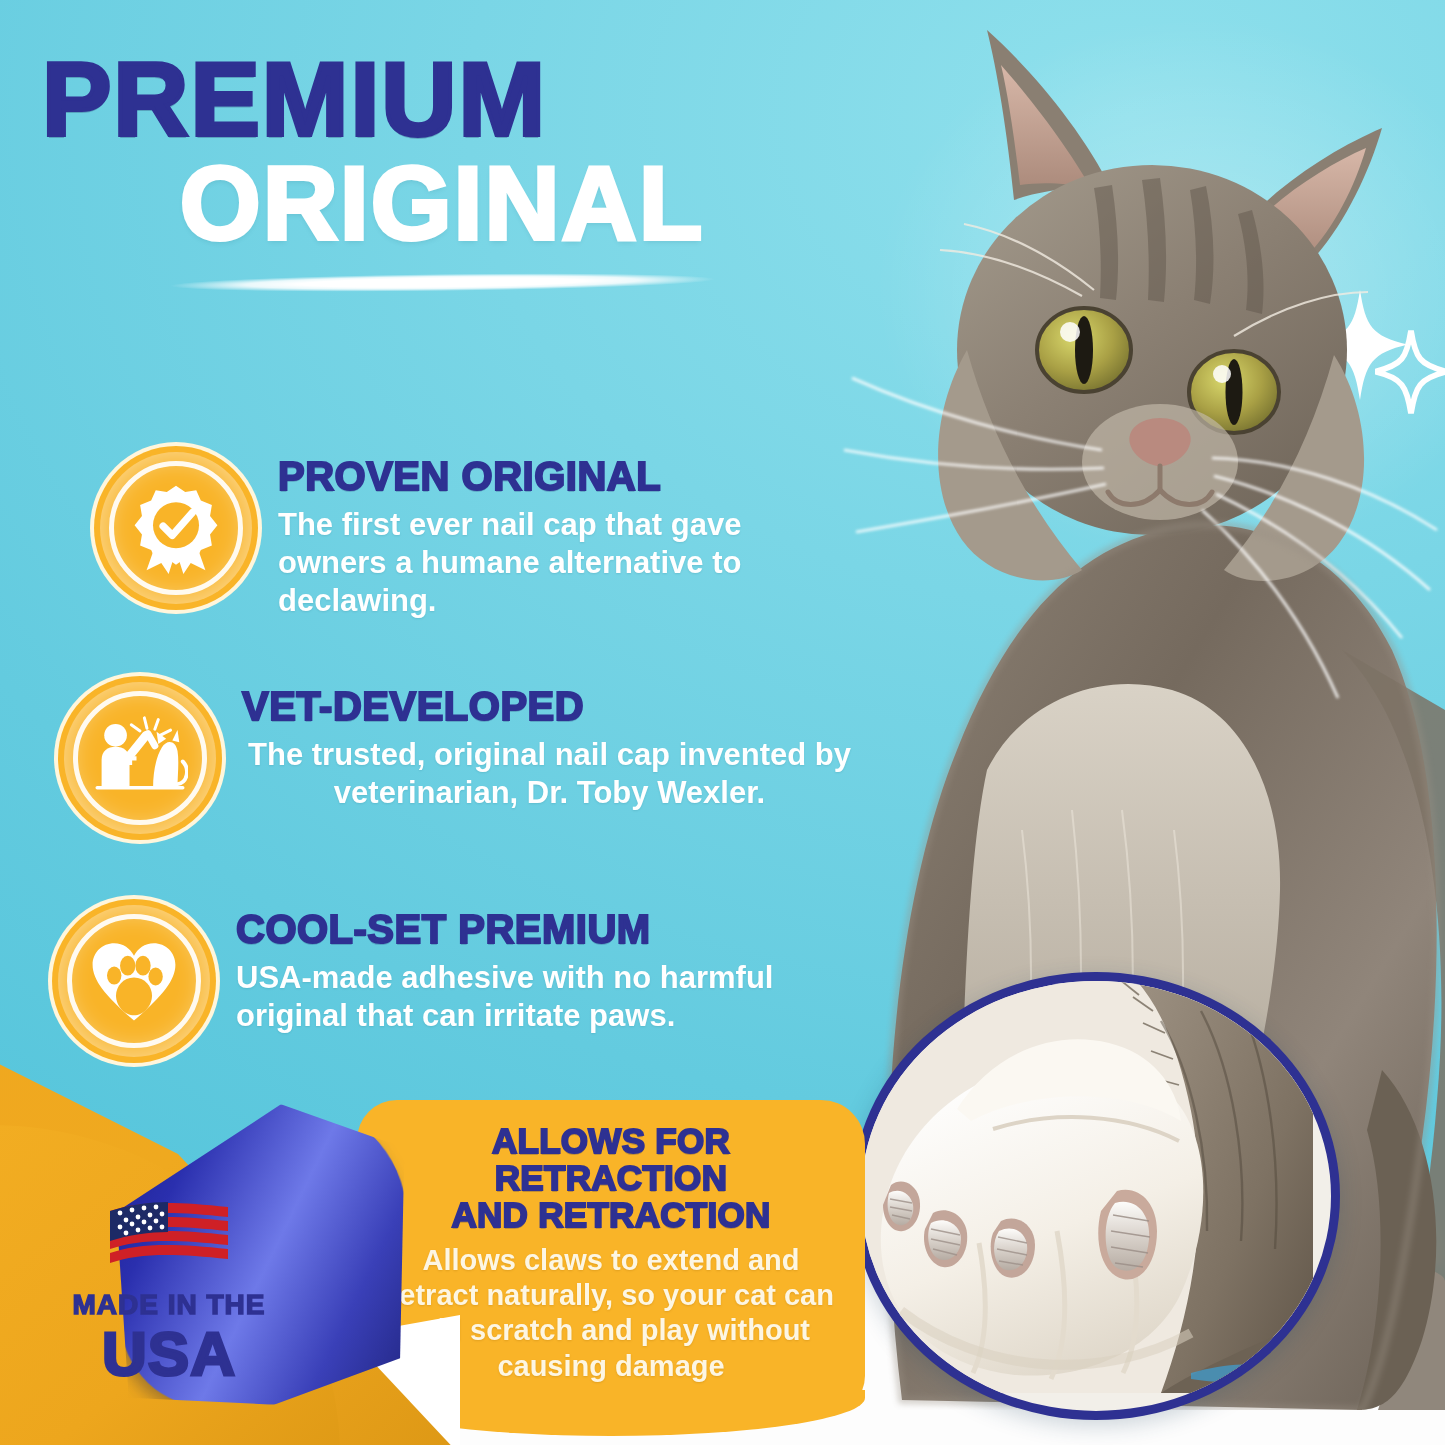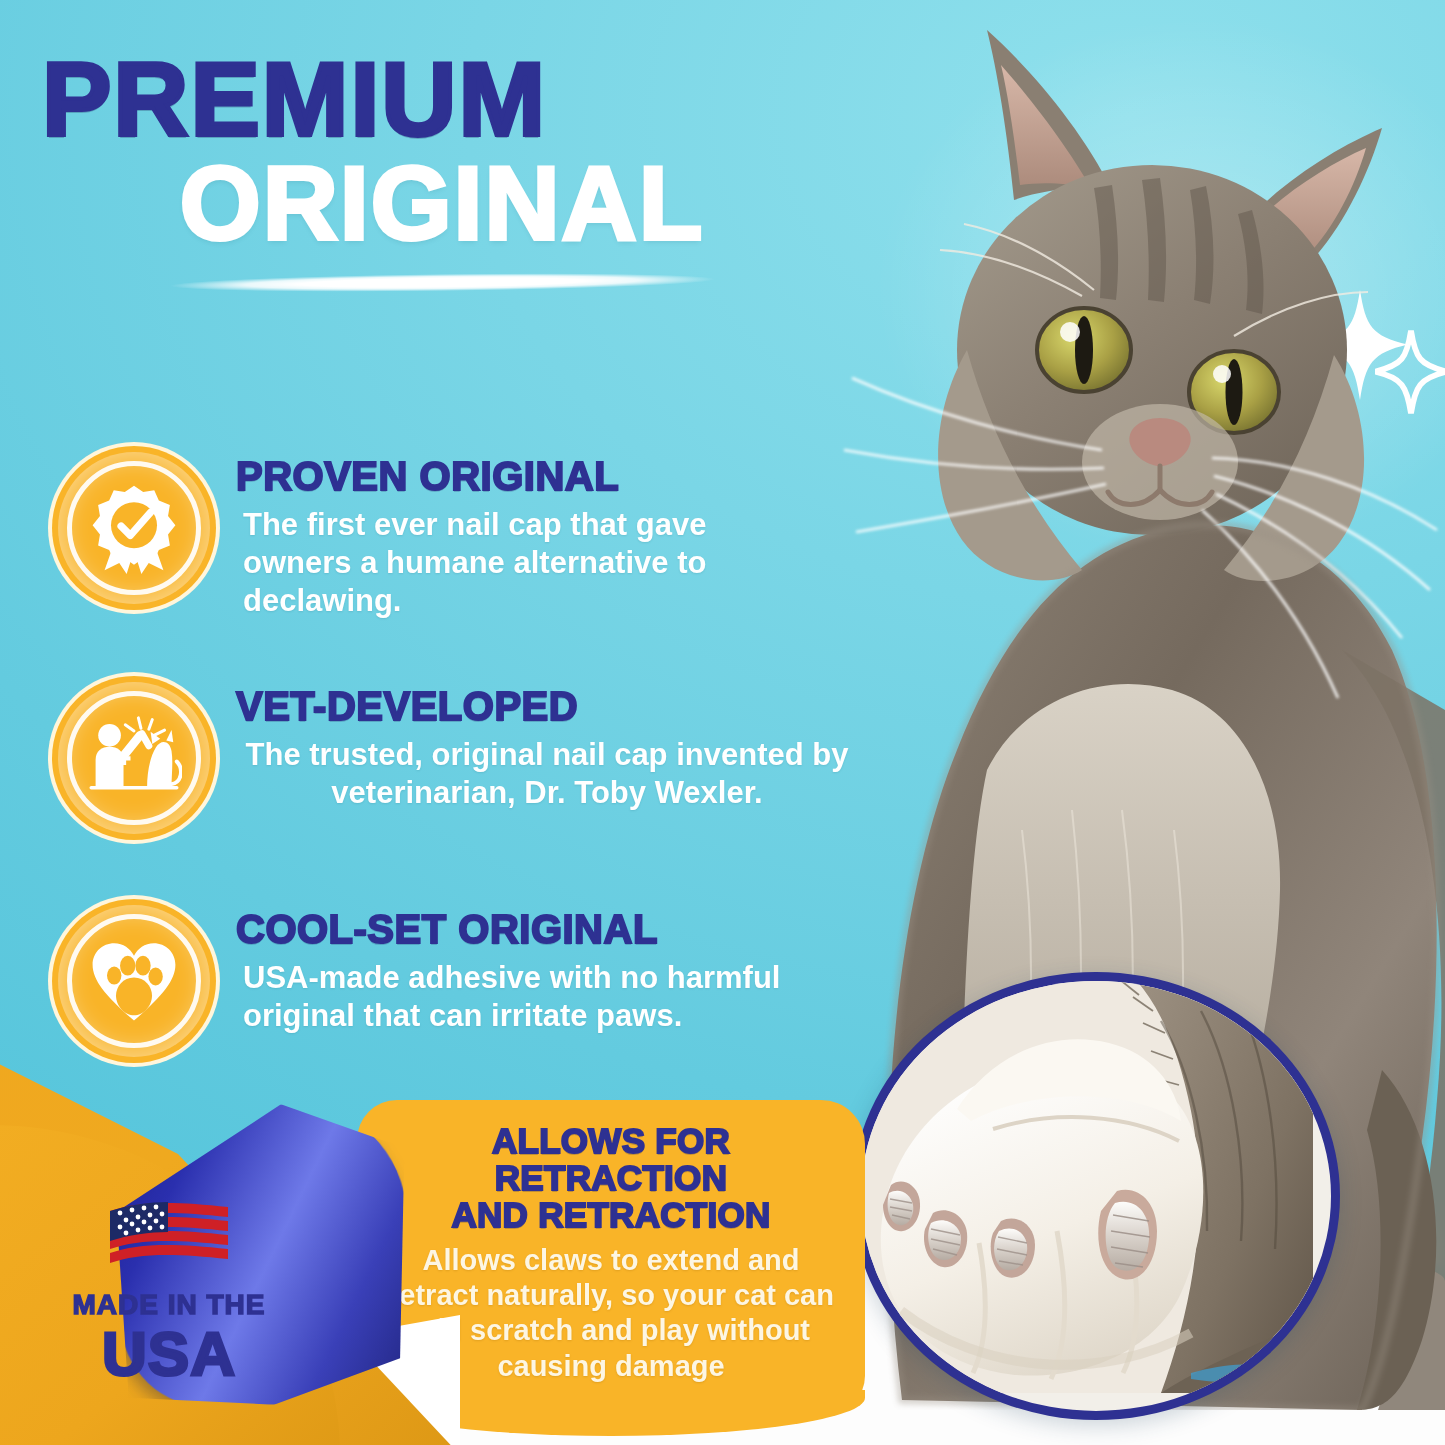--- a/index.html
+++ b/index.html
@@ -60,22 +60,22 @@
     transform:rotate(-.7deg);
   }
 
   
   .sparkle{position:absolute;}
   .spark-a{left:1312px;top:290px;width:96px;height:110px;}
   .spark-b{left:1375px;top:330px;width:72px;height:84px;}
 
   
   .feature{position:absolute;display:flex;align-items:flex-start;gap:26px;width:800px;}
-  .f1{left:58px;top:452px;}
-  .f2{left:58px;top:682px;}
+  .f1{left:58px;top:452px;justify-content:flex-end;}
+  .f2{left:64px;top:682px;}
   .f3{left:58px;top:905px;}
 
   .badge{
     flex:0 0 auto;
     width:152px;height:152px;border-radius:50%;
     background:#f9b428;
     box-shadow:0 0 0 6px #f9b428, 0 0 0 10px #fff6dc, 0 0 26px 6px rgba(255,255,255,.45) inset;
     position:relative;
     display:flex;align-items:center;justify-content:center;
   }
@@ -88,21 +88,21 @@
   .ftext{padding-top:4px;}
   .fhead{
     font-weight:800;font-size:40px;letter-spacing:.5px;line-height:1.04;
     color:#2e3192;
     -webkit-text-stroke:2px #2e3192;
     text-shadow:0 2px 0 rgba(25,28,90,.22);
     margin:0 0 8px 0;
   }
   .fbody{
     font-size:31px;line-height:1.24;color:#ffffff;font-weight:600;
-    margin:7px;max-width:580px;
+    margin:0;max-width:580px;
     text-shadow:0 1px 2px rgba(40,110,130,.18);
   }
   .f2 .fbody{max-width:615px;text-align:center;}
 
   
   .callout{
     position:absolute;left:357px;top:1100px;width:508px;
     background:#f9b428;
     border-radius:40px 44px 38px 42px;
     padding:22px 18px 30px;
@@ -394,21 +394,21 @@
                  C 54 14, 62 8, 72 8 C 85 8, 96 18, 96 32 C 96 50, 80 68, 50 94 Z" fill="#ffffff"></path>
         <ellipse cx="28" cy="44" rx="8" ry="10" fill="#f9b428"></ellipse>
         <ellipse cx="43" cy="33" rx="8.5" ry="11" fill="#f9b428"></ellipse>
         <ellipse cx="60" cy="33" rx="8.5" ry="11" fill="#f9b428"></ellipse>
         <ellipse cx="74" cy="45" rx="8" ry="10" fill="#f9b428"></ellipse>
         <path d="M50 46 C 62 46, 70 56, 70 66 C 70 78, 60 88, 50 88
                  C 40 88, 30 78, 30 66 C 30 56, 38 46, 50 46 Z" fill="#f9b428"></path>
       </svg>
     </div>
     <div class="ftext">
-      <p class="fhead">COOL-SET ORIGINAL</p>
+      <p class="fhead">COOL-SET PREMIUM</p>
       <p class="fbody">USA-made adhesive with no harmful original that can irritate paws.</p>
     </div>
   </div>
 
   <div class="paw-inset">
     <svg width="452" height="412" viewBox="0 0 452 412" xmlns="http://www.w3.org/2000/svg">
       <defs>
         <linearGradient id="pawFur" x1="0.3" y1="0" x2="0.7" y2="1">
           <stop offset="0%" stop-color="#ffffff"></stop>
           <stop offset="55%" stop-color="#f4efe6"></stop>

